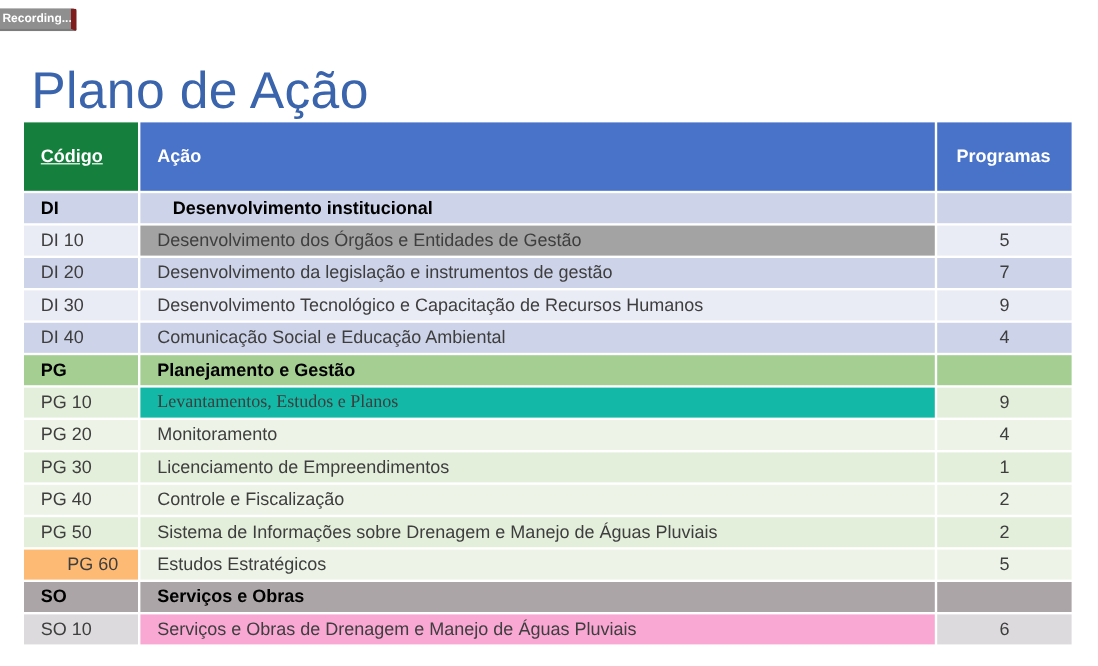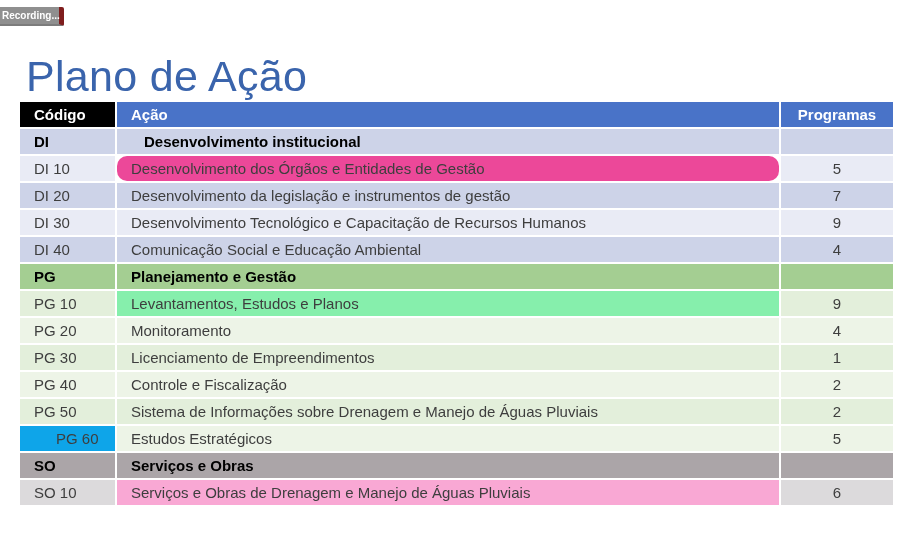--- a/index.html
+++ b/index.html
@@ -38,21 +38,21 @@
   table.plan th {
     height:25px;
     color:#ffffff;
     font-weight:bold;
     font-size:15px;
     text-align:left;
     padding:0 0 0 14px;
     vertical-align:middle;
     white-space:nowrap;
   }
-  table.plan th.num { text-align:center; padding:0; }
+  table.plan th.num { text-align:left; padding:16px; }
   table.plan td {
     height:25px;
     font-size:15px;
     color:#3e3e3e;
     padding:0 0 0 14px;
     vertical-align:middle;
     white-space:nowrap;
     overflow:hidden;
   }
   table.plan td.num { text-align:center; padding:0; }
@@ -69,34 +69,34 @@
 <h1 class="page-title" style="margin: 0px; color: rgb(58, 100, 172);">Plano de Ação</h1>
 
 <table class="plan">
   <colgroup>
     <col style="width:95px">
     <col style="width:662px">
     <col style="width:112px">
   </colgroup>
   <thead>
     <tr>
-      <th style="background: #000000;">Código</th>
+      <th style="background: #15803d; text-decoration: underline;">Código</th>
       <th style="background: rgb(73, 115, 200);">Ação</th>
       <th class="num" style="background: rgb(73, 115, 200);">Programas</th>
     </tr>
   </thead>
   <tbody>
       <tr class="section">
         <td style="background: rgb(205, 211, 232);">DI</td>
         <td style="background: rgb(205, 211, 232); padding-left: 27px;">Desenvolvimento institucional</td>
         <td class="num" style="background: rgb(205, 211, 232);"></td>
       </tr>
       <tr>
         <td style="background: rgb(233, 235, 245);">DI 10</td>
-        <td style="background: #ec4899; border-radius: 10px;">Desenvolvimento dos Órgãos e Entidades de Gestão</td>
+        <td style="background: #a3a3a3;">Desenvolvimento dos Órgãos e Entidades de Gestão</td>
         <td class="num" style="background: rgb(233, 235, 245);">5</td>
       </tr>
       <tr>
         <td style="background: rgb(205, 211, 232);">DI 20</td>
         <td style="background: rgb(205, 211, 232);">Desenvolvimento da legislação e instrumentos de gestão</td>
         <td class="num" style="background: rgb(205, 211, 232);">7</td>
       </tr>
       <tr>
         <td style="background: rgb(233, 235, 245);">DI 30</td>
         <td style="background: rgb(233, 235, 245);">Desenvolvimento Tecnológico e Capacitação de Recursos Humanos</td>
@@ -107,21 +107,21 @@
         <td style="background: rgb(205, 211, 232);">Comunicação Social e Educação Ambiental</td>
         <td class="num" style="background: rgb(205, 211, 232);">4</td>
       </tr>
       <tr class="section">
         <td style="background: rgb(164, 206, 146);">PG</td>
         <td style="background: rgb(164, 206, 146);">Planejamento e Gestão</td>
         <td class="num" style="background: rgb(164, 206, 146);"></td>
       </tr>
       <tr>
         <td style="background: rgb(227, 239, 219);">PG 10</td>
-        <td style="background: #86efac;">Levantamentos, Estudos e Planos</td>
+        <td style="background: #14b8a6; font-family: Liberation Serif, serif;">Levantamentos, Estudos e Planos</td>
         <td class="num" style="background: rgb(227, 239, 219);">9</td>
       </tr>
       <tr>
         <td style="background: rgb(237, 244, 231);">PG 20</td>
         <td style="background: rgb(237, 244, 231);">Monitoramento</td>
         <td class="num" style="background: rgb(237, 244, 231);">4</td>
       </tr>
       <tr>
         <td style="background: rgb(227, 239, 219);">PG 30</td>
         <td style="background: rgb(227, 239, 219);">Licenciamento de Empreendimentos</td>
@@ -131,21 +131,21 @@
         <td style="background: rgb(237, 244, 231);">PG 40</td>
         <td style="background: rgb(237, 244, 231);">Controle e Fiscalização</td>
         <td class="num" style="background: rgb(237, 244, 231);">2</td>
       </tr>
       <tr>
         <td style="background: rgb(227, 239, 219);">PG 50</td>
         <td style="background: rgb(227, 239, 219);">Sistema de Informações sobre Drenagem e Manejo de Águas Pluviais</td>
         <td class="num" style="background: rgb(227, 239, 219);">2</td>
       </tr>
       <tr>
-        <td style="background: #0ea5e9; padding-left: 36px;">PG 60</td>
+        <td style="background: #fdba74; padding-left: 36px;">PG 60</td>
         <td style="background: rgb(237, 244, 231); margin-left: 20px;">Estudos Estratégicos</td>
         <td class="num" style="background: rgb(237, 244, 231);">5</td>
       </tr>
       <tr class="section">
         <td style="background: rgb(171, 165, 168);">SO</td>
         <td style="background: rgb(171, 165, 168);">Serviços e Obras</td>
         <td class="num" style="background: rgb(171, 165, 168);"></td>
       </tr>
       <tr>
         <td style="background: rgb(220, 218, 220);">SO 10</td>

